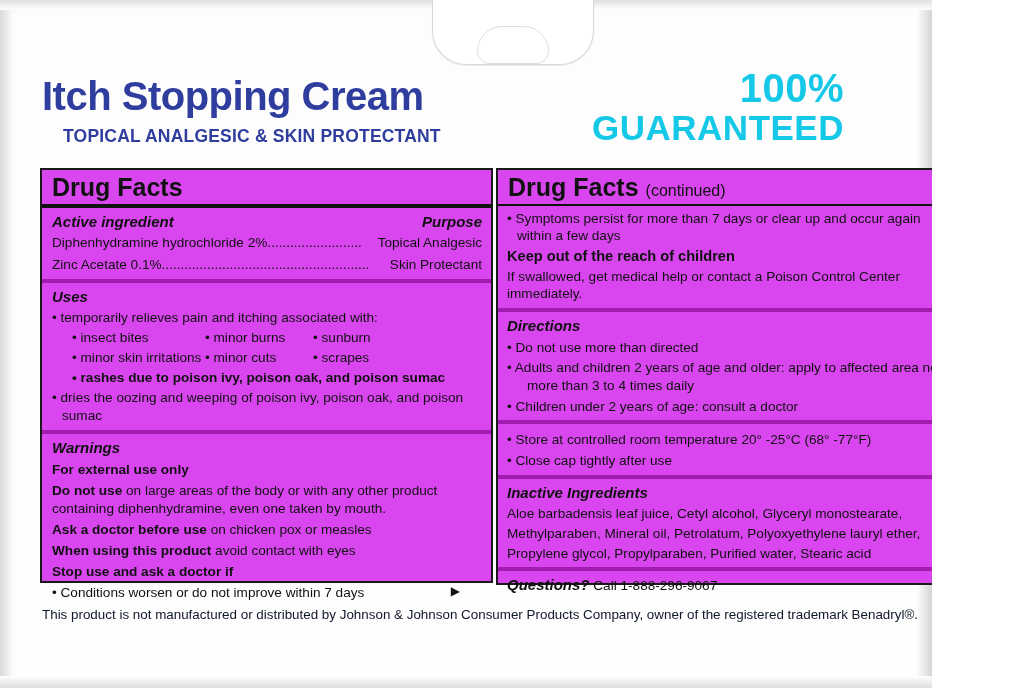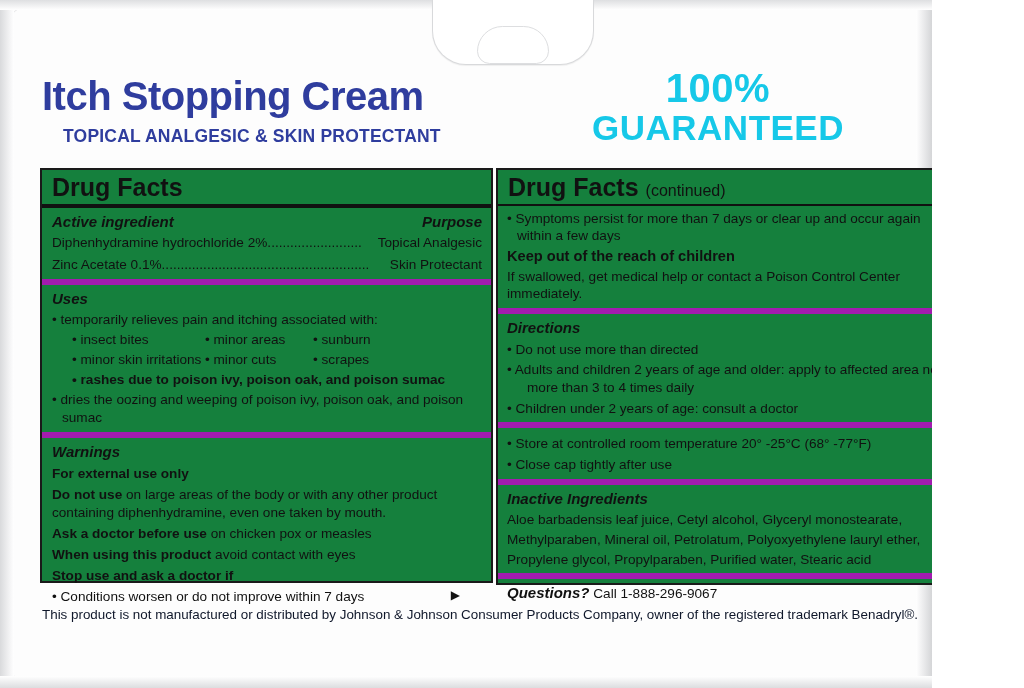--- a/index.html
+++ b/index.html
@@ -107,32 +107,32 @@
     color: #2f3d9e;
     font-size: 17.5px;
     font-weight: bold;
     letter-spacing: 0.2px;
     white-space: nowrap;
   }
   .guarantee {
     position: absolute;
     right: 88px;
     top: 68px;
-    text-align: center;
+    text-align: right;
     color: #16c8e8;
     font-weight: bold;
     line-height: 1.04;
   }
   .guarantee .g1 { font-size: 40px; letter-spacing: 0.5px; display:block; }
   .guarantee .g2 { font-size: 35px; letter-spacing: 0.5px; display:block; }
 
   
   .panel {
     position: absolute;
-    background: #15803d;
+    background: #d946ef;
     border: 2px solid #1a1a1a;
     box-sizing: border-box;
   }
   .panel-left {
     left: 40px;
     top: 168px;
     width: 453px;
     height: 415px;
   }
   .panel-right {
@@ -149,21 +149,21 @@
     padding: 4px 8px 3px 10px;
     line-height: 1.06;
     white-space: nowrap;
   }
   .df-head .cont {
     font-size: 16px;
     font-weight: normal;
   }
   .rule-thick { border-bottom: 4px solid #111; }
   .rule-med   { border-bottom: 2.5px solid #111; }
-  .rule-thin  { border-bottom: 6px solid #a21caf; }
+  .rule-thin  { border-bottom: 4px solid #a21caf; }
 
   .sec {
     padding: 4px 9px 5px 10px;
     font-size: 13.6px;
     color: #111;
     line-height: 1.33;
   }
   .sec-rt { padding: 4px 9px 5px 9px; }
 
   .it-bold {
@@ -255,21 +255,21 @@
         <span style="flex:1;overflow:hidden;white-space:nowrap;"> .......................................................</span>
         <span>Skin Protectant</span>
       </div>
     </div>
 
     <div class="sec rule-thin">
       <div class="it-bold">Uses</div>
       <div class="bullet-l1" style="margin-top:2px;">• temporarily relieves pain and itching associated with:</div>
       <div class="cols3" style="margin-top:2px;">
         <span class="c-a">• insect bites</span>
-        <span class="c-b">• minor areas</span>
+        <span class="c-b">• minor burns</span>
         <span>• sunburn</span>
       </div>
       <div class="cols3" style="margin-top:2px;">
         <span class="c-a">• minor skin irritations</span>
         <span class="c-b">• minor cuts</span>
         <span>• scrapes</span>
       </div>
       <div class="bullet-l2" style="margin-top:2px;">• rashes due to poison ivy, poison oak, and poison sumac</div>
       <div class="bullet-l1" style="margin-top:2px;">• dries the oozing and weeping of poison ivy, poison oak, and poison sumac</div>
     </div>

